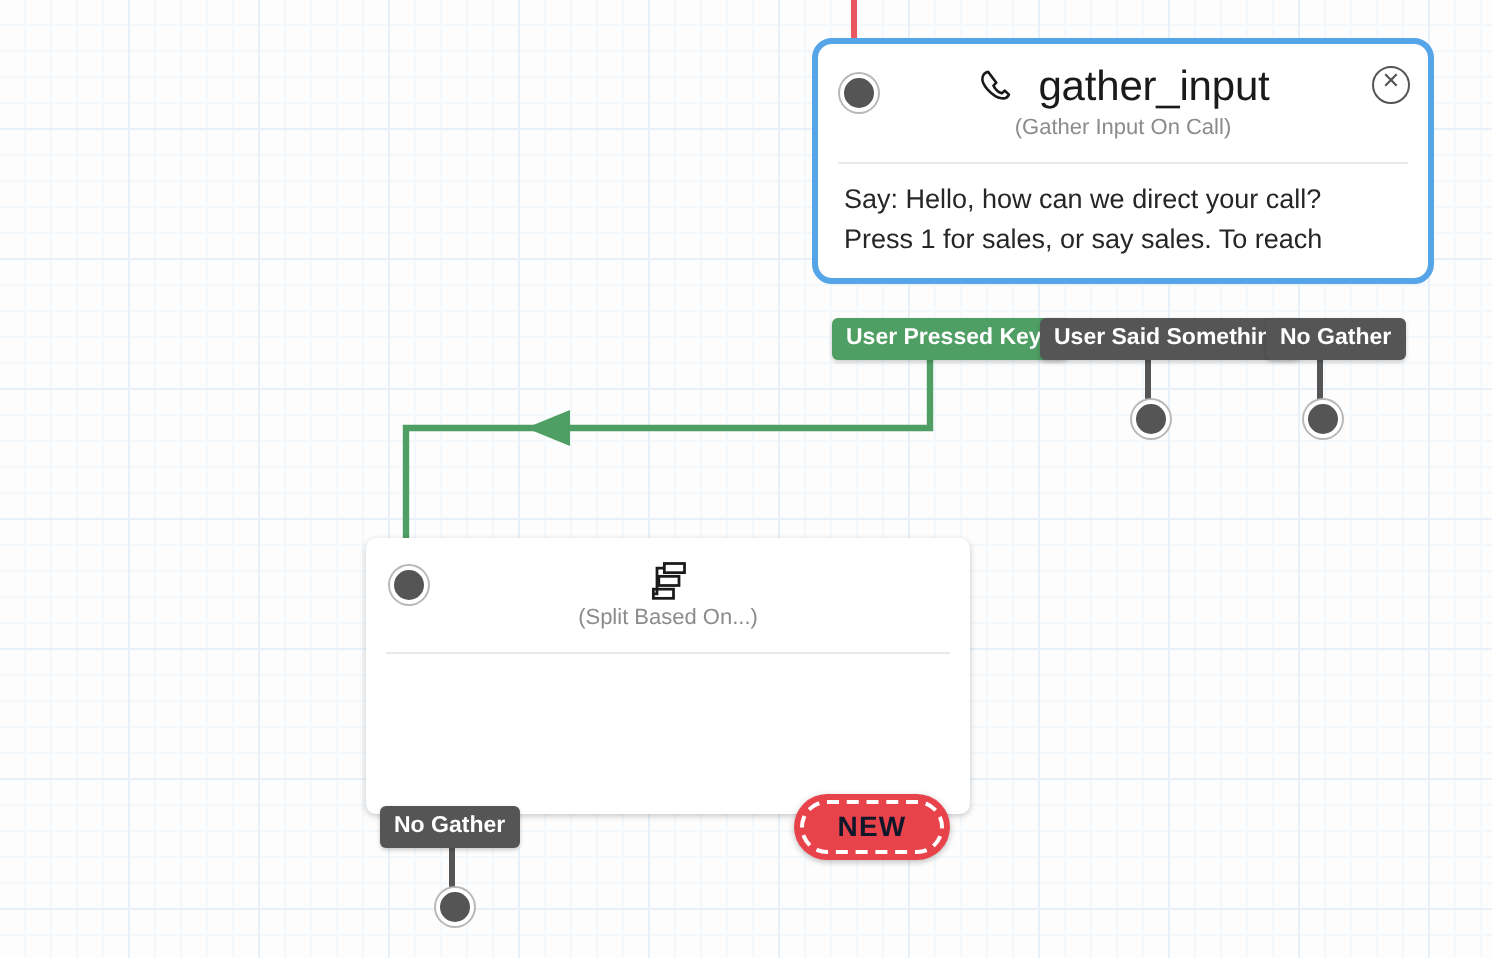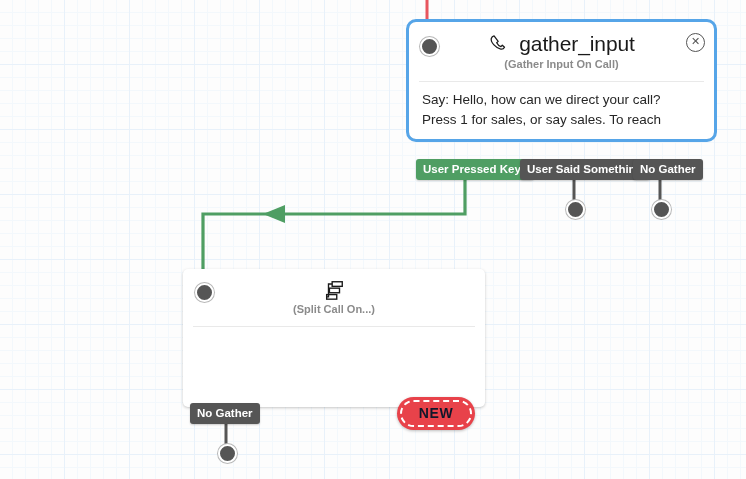--- a/index.html
+++ b/index.html
@@ -62,21 +62,20 @@
     font-size: 21px;
     color: #1a1a1a;
     font-weight: normal;
     letter-spacing: -0.1px;
     white-space: nowrap;
   }
   .node-subtitle {
     font-size: 11px;
     color: #8b8b8b;
     margin-top: 2px;
-    font-weight: bold;
   }
   .node-divider {
     height: 1px;
     background: #e9e9e9;
     margin: 5px 10px 0 10px;
   }
   .node-body {
     padding: 8px 31px 10px 13px;
     font-size: 13.5px;
     line-height: 1.45;
@@ -222,21 +221,21 @@
       <div class="node-title-row">
         <span>
           <svg class="icon-svg" width="22" height="22" viewBox="0 0 24 24">
             <rect x="10" y="3" width="11" height="5" fill="none" stroke="#1a1a1a" stroke-width="1.5"></rect>
             <rect x="7" y="10" width="11" height="5" fill="none" stroke="#1a1a1a" stroke-width="1.5"></rect>
             <rect x="4" y="17" width="11" height="5" fill="none" stroke="#1a1a1a" stroke-width="1.5"></rect>
             <path d="M10 5.5 H6 V12.5 H7 M6 12.5 V19.5 H4" fill="none" stroke="#1a1a1a" stroke-width="1.5"></path>
           </svg>
         </span>
       </div>
-      <div class="node-subtitle">(Split Call On...)</div>
+      <div class="node-subtitle">(Split Based On...)</div>
     </div>
 
     <div class="node-divider"></div>
 
     <div class="node-body node-body-empty"></div>
   </div>
 
   <div class="exit-pill gray" style="left:190px; top:403px;">No Gather</div>
 
   <div class="exit-dot" style="left:218px; top:444px;"></div>

